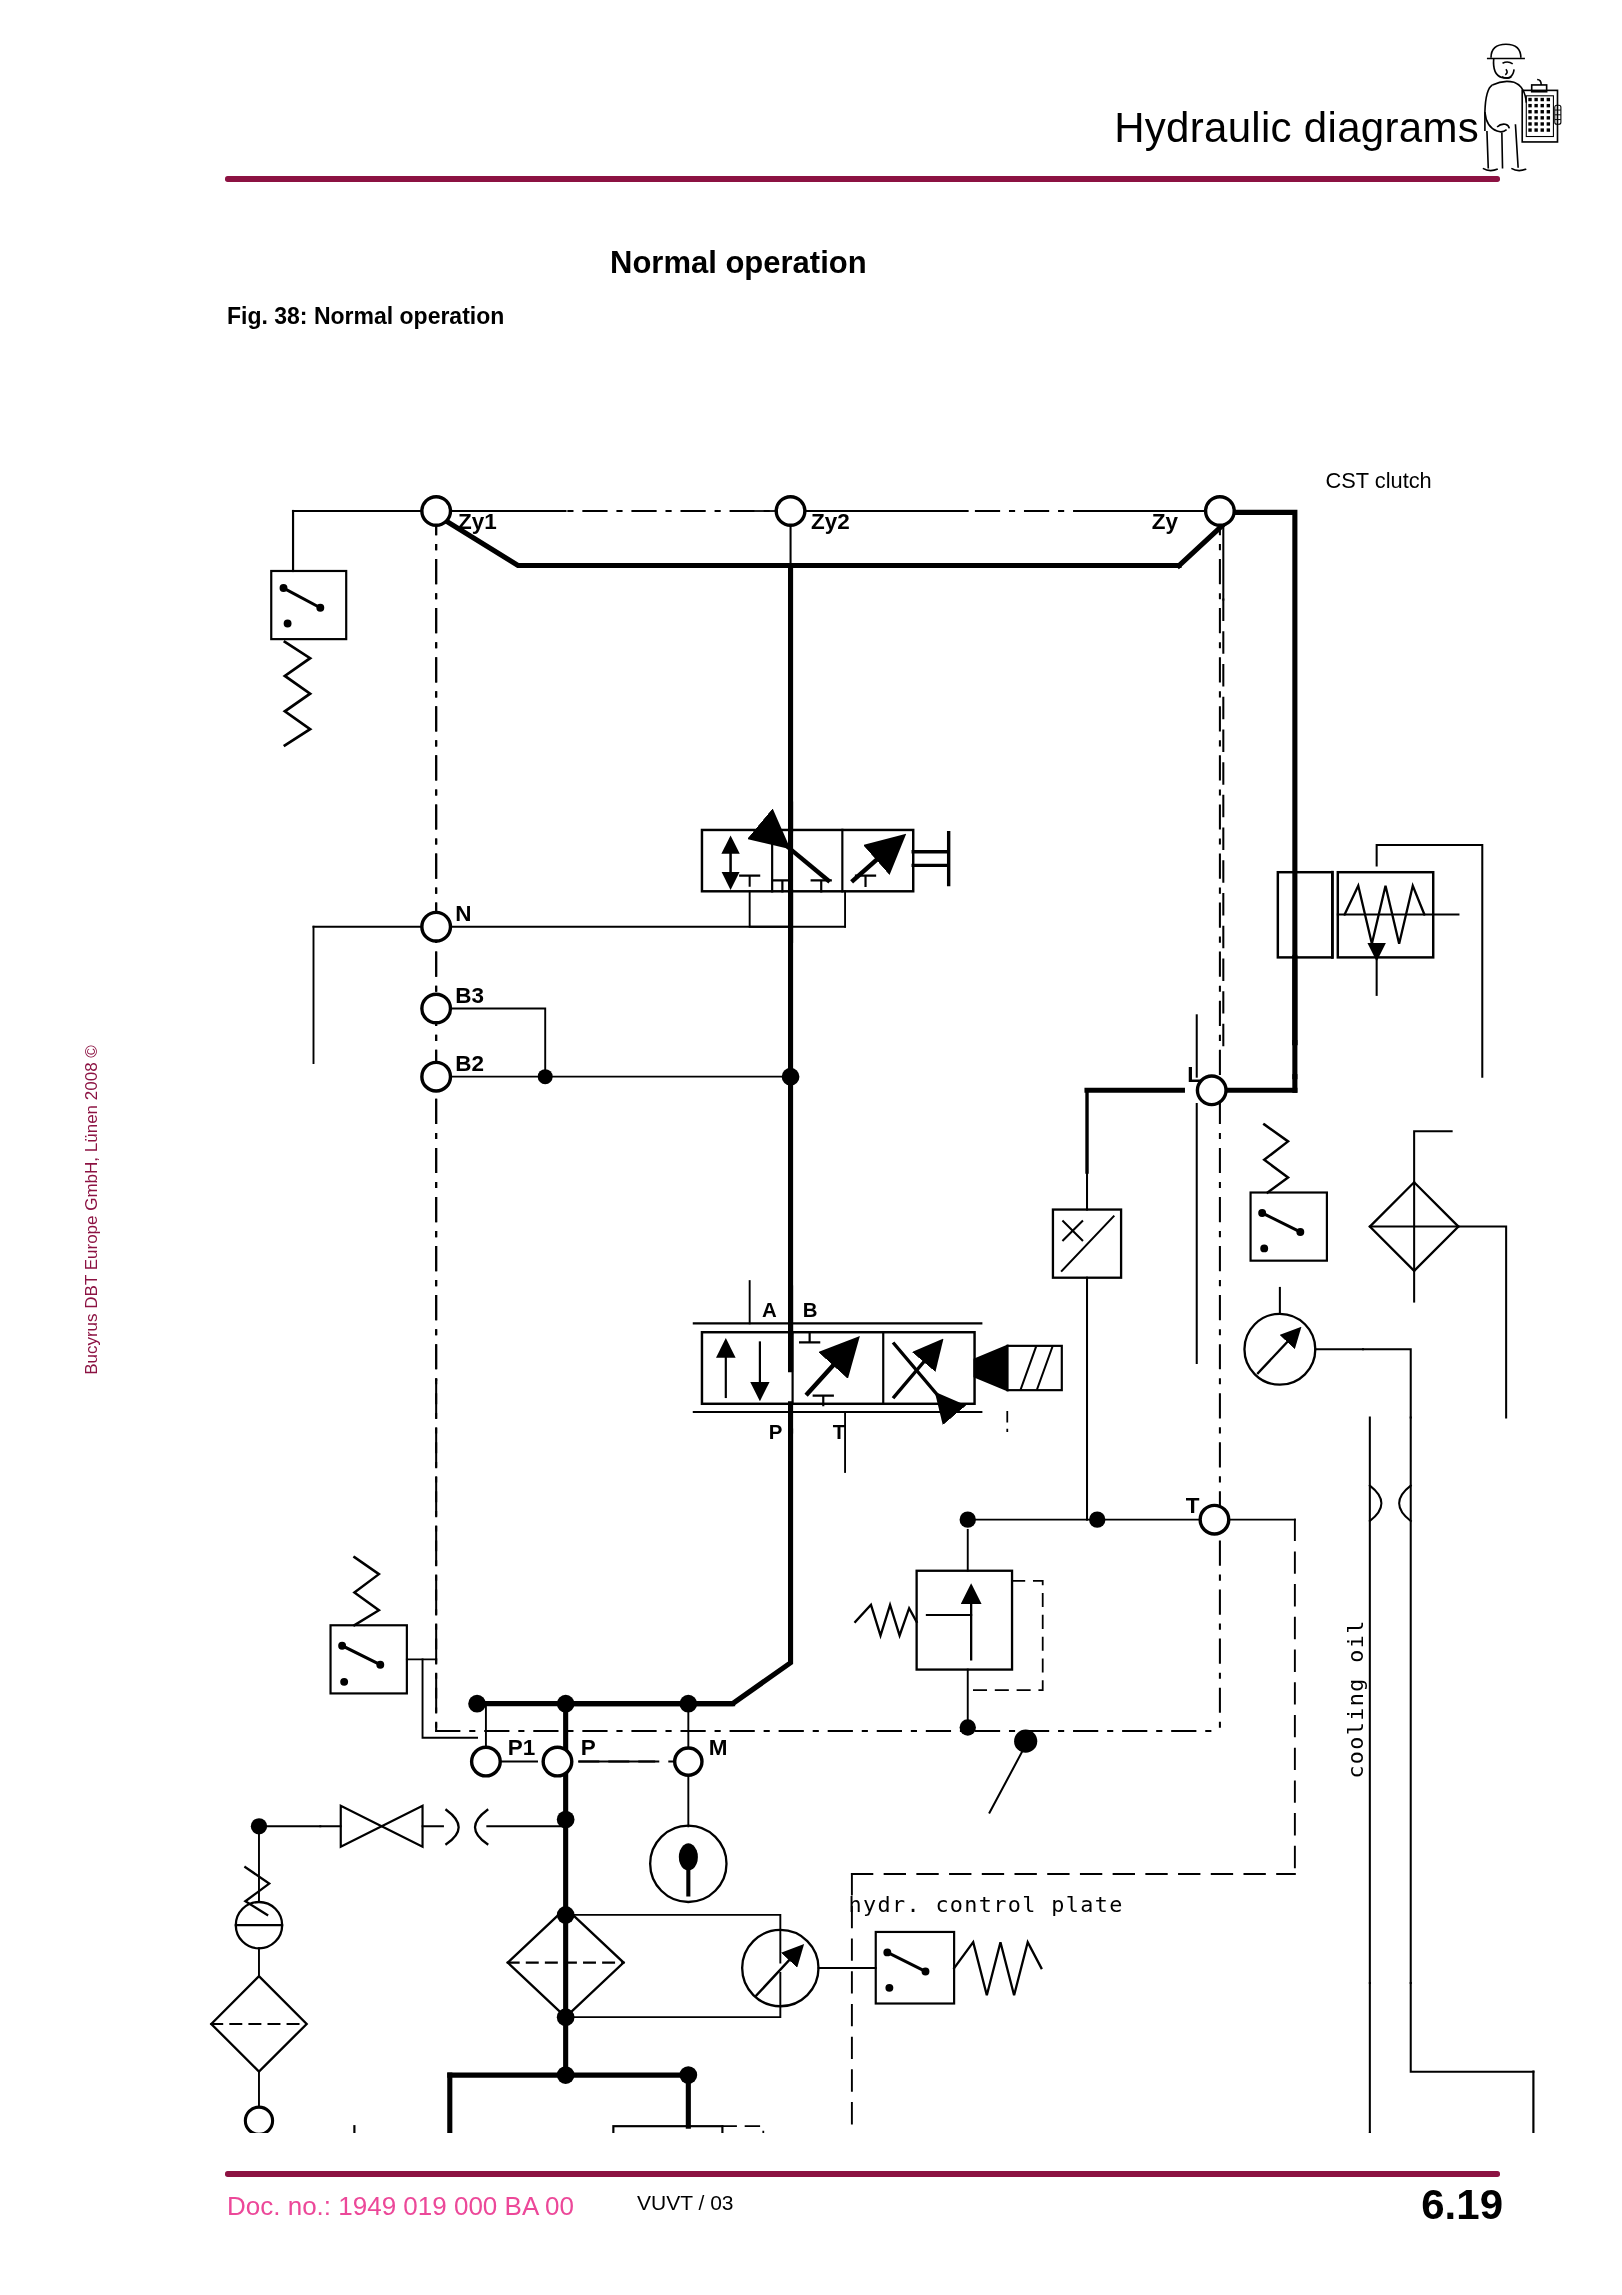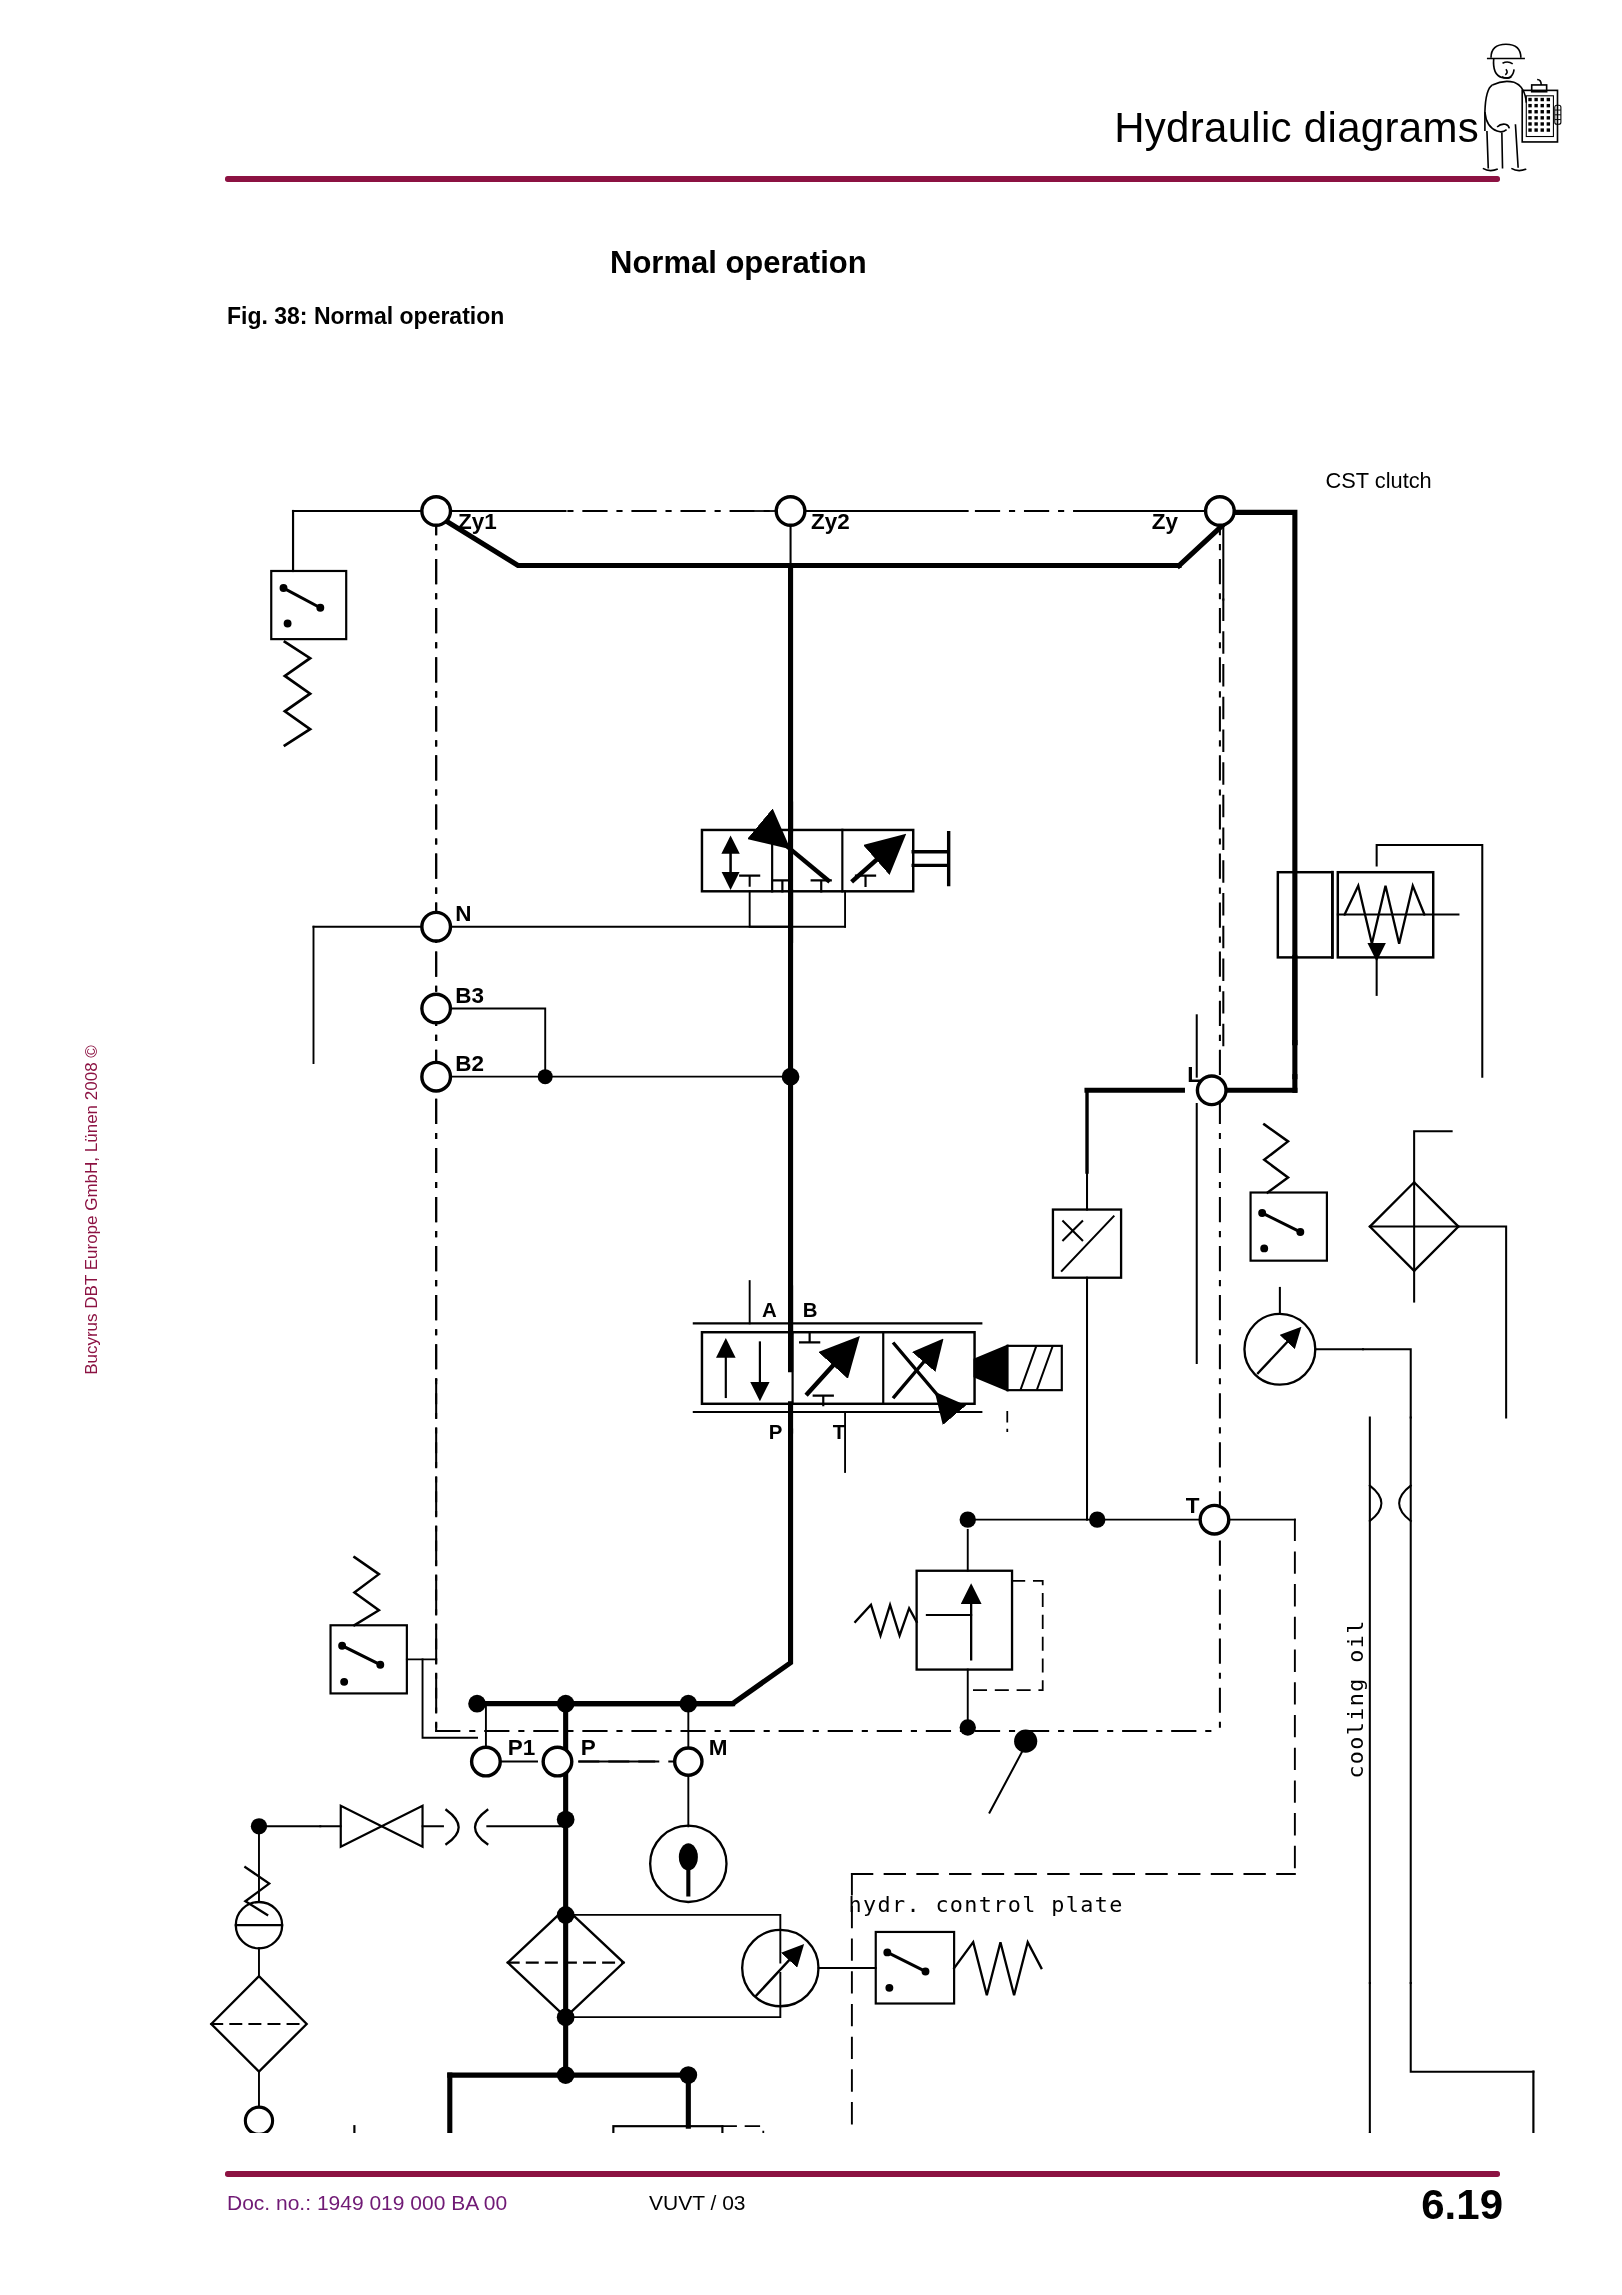--- a/index.html
+++ b/index.html
@@ -11,22 +11,22 @@
   #header{position:absolute;left:0;top:0;width:1622px;height:204px;text-align:right;}
   #header-title{position:absolute;right:143px;top:128px;transform:translateY(-50%);
     font-size:42px;font-weight:400;color:#000;letter-spacing:0.3px;white-space:nowrap;}
   #header-rule{position:absolute;left:225px;top:176px;width:1275px;height:6.1px;
     background:#8c1242;border-radius:2.7px;}
   #header-icon{position:absolute;left:1472px;top:37px;width:95px;height:140px;}
 
   
   #footer-rule{position:absolute;left:225px;top:2171px;width:1275px;height:6.1px;
     background:#8c1242;border-radius:2.7px;}
-  #footer-doc{position:absolute;left:227px;top:2191px;font-size:21px;color:#701a75;white-space:nowrap;}
-  #footer-vuvt{position:absolute;left:637px;top:2191px;font-size:21px;color:#000;white-space:nowrap;margin-left:12px;}
+  #footer-doc{position:absolute;left:227px;top:2191px;font-size:26px;color:#ec4899;white-space:nowrap;}
+  #footer-vuvt{position:absolute;left:637px;top:2191px;font-size:21px;color:#000;white-space:nowrap;}
   #footer-page{position:absolute;right:119px;top:2181px;font-size:42px;font-weight:bold;color:#000;}
 
   
   #copyright{position:absolute;left:-85px;top:1200px;width:354px;
     transform:rotate(-90deg);transform-origin:center center;
     font-size:17px;color:#8c1242;white-space:nowrap;text-align:center;}
 
   
   #fig-main-title{position:absolute;left:610px;top:245px;font-size:31px;font-weight:bold;color:#000;white-space:nowrap;text-align:right;}
   #fig-caption{position:absolute;left:227px;top:303px;font-size:23px;font-weight:bold;color:#000;white-space:nowrap;}

